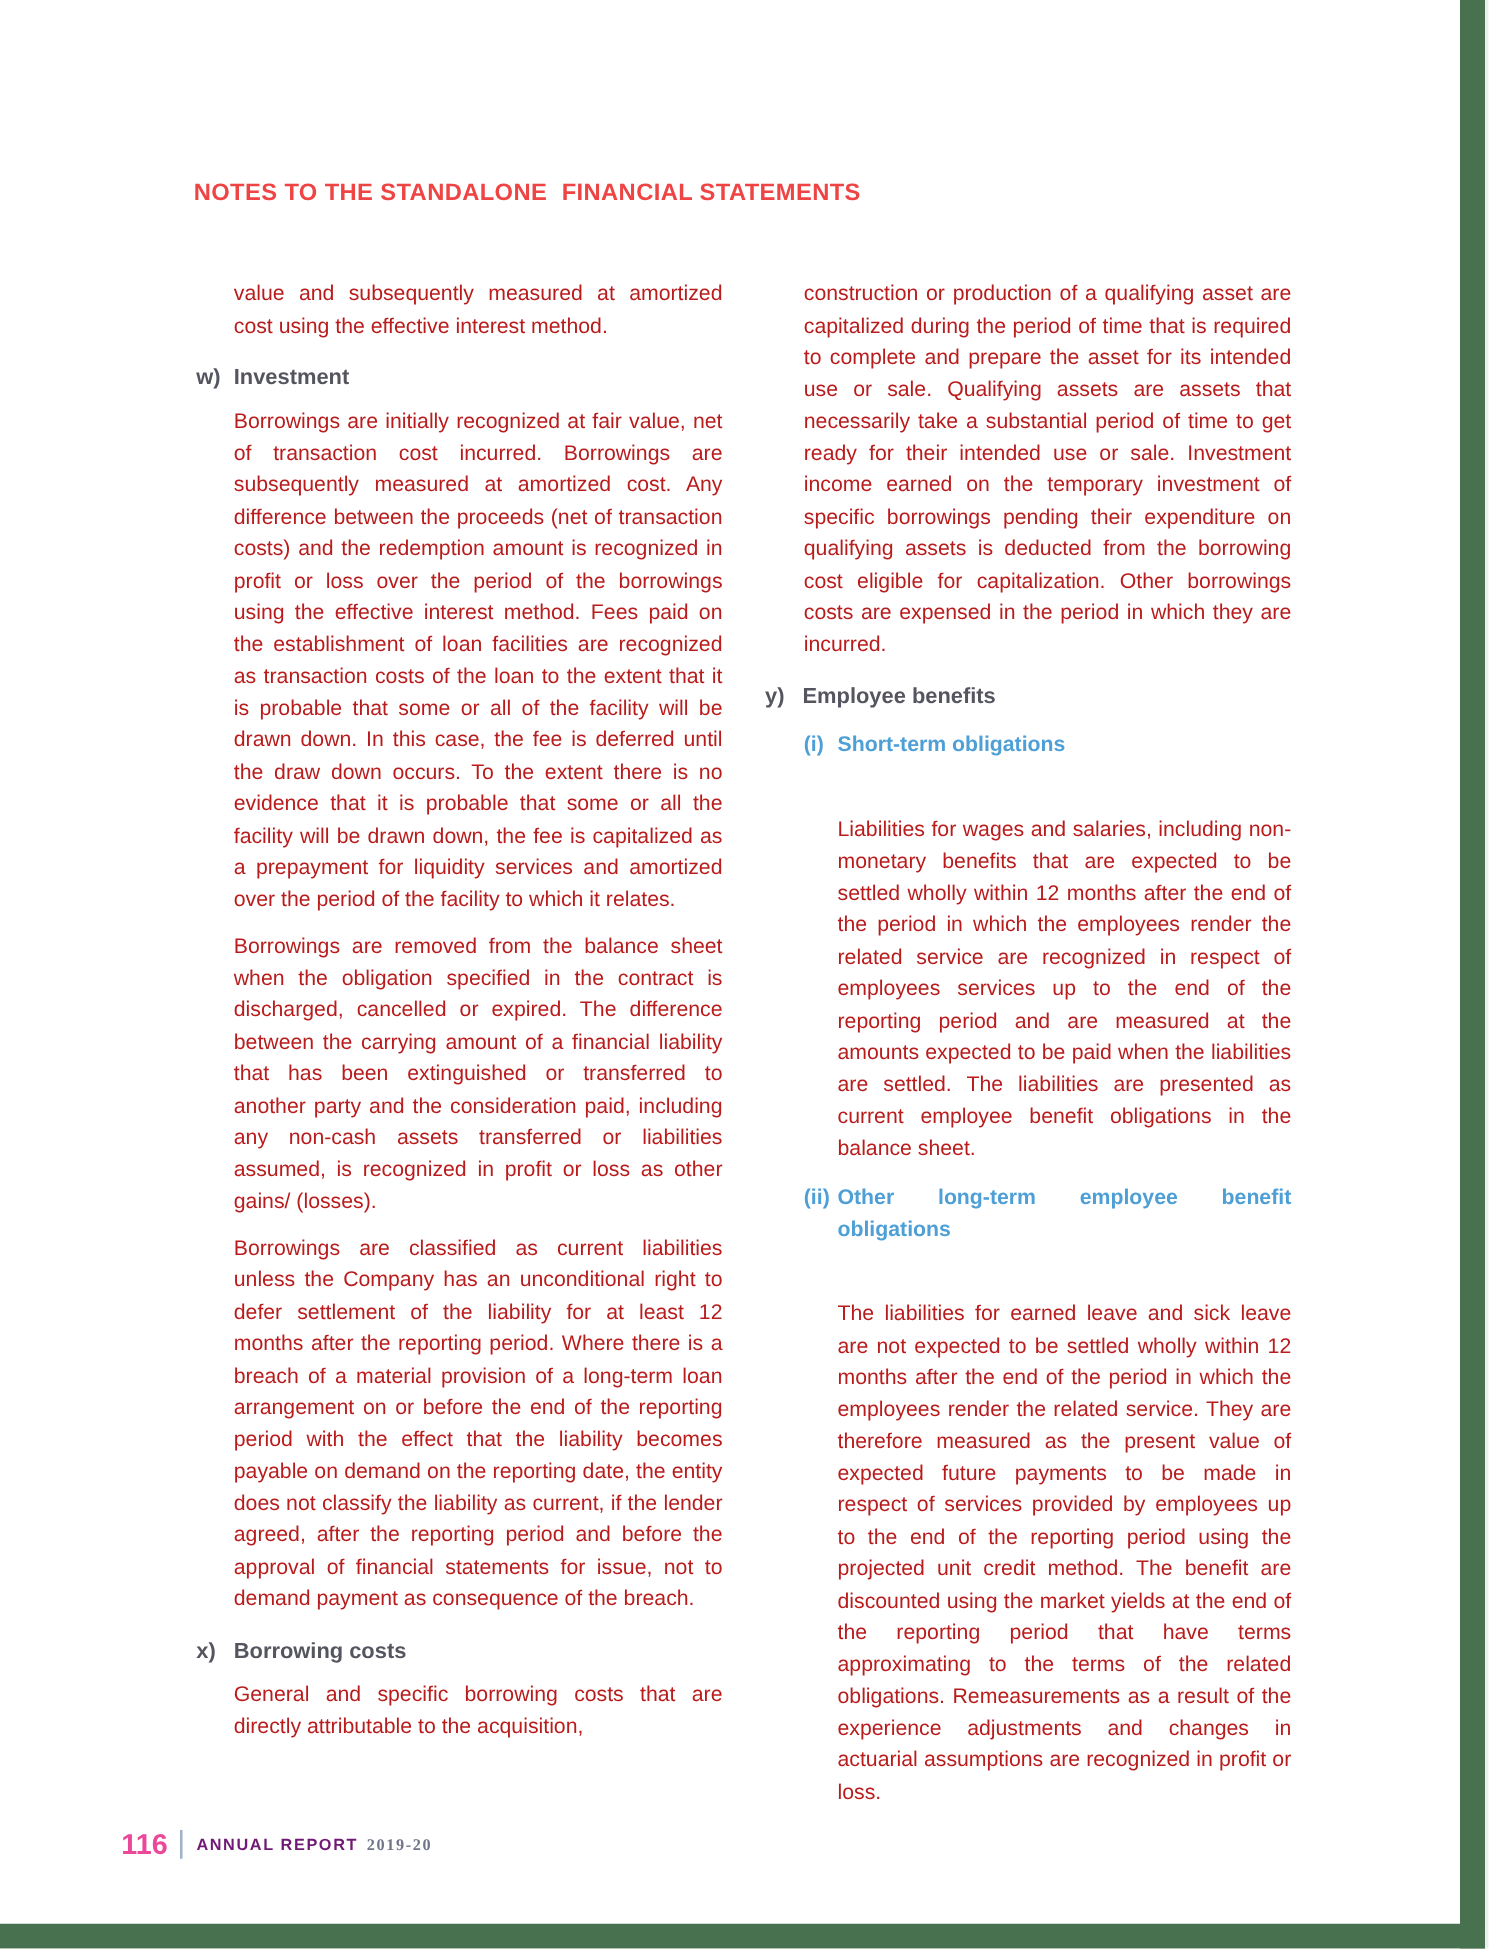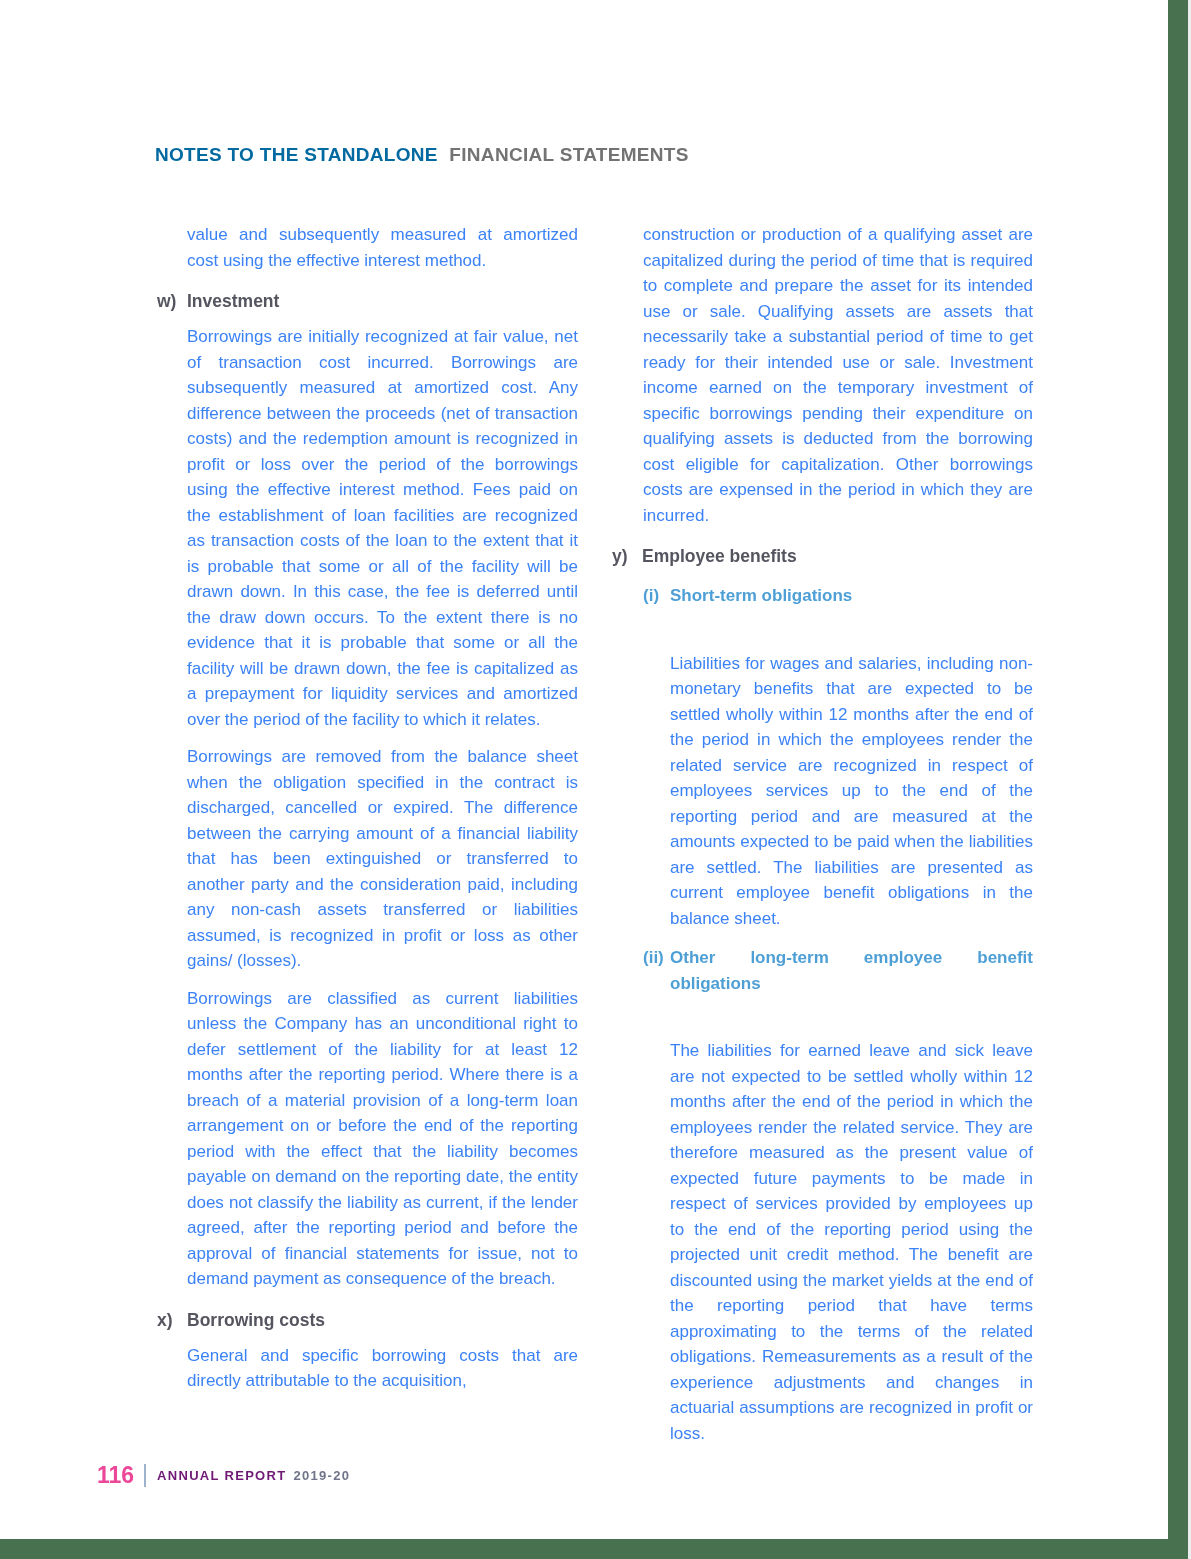--- a/index.html
+++ b/index.html
@@ -15,30 +15,30 @@
   .edge-right  { position:absolute; top:0; right:3px; width:20px; height:1559px; background:#47714f; }
   .edge-sliver { position:absolute; top:0; right:0; width:3px; height:1559px; background:#ededed; }
   .edge-bottom { position:absolute; left:0; bottom:0; right:3px; height:20px; background:#47714f; }
 
   
   .header {
     position:absolute; left:155px; top:144px;
     font-size:19px; font-weight:bold; letter-spacing:0.3px;
     white-space:nowrap;
   }
-  .header .accent { color:#0369a1; }
-  .header .rest   { color:#737373; margin-left:6px; }
+  .header .accent { color:#ef4444; }
+  .header .rest   { color:#ef4444; margin-left:6px; }
 
   
   .col { position:absolute; top:222px; width:421px; }
   .col-left  { left:157px; }
   .col-right { left:612px; }
 
   .para {
-    font-size:17px; line-height:25.5px; color:#3b82f6;
+    font-size:17px; line-height:25.5px; color:#b91c1c;
     text-align:justify; margin:0 0 12px 0;
   }
   .indent  { margin-left:30px; }
   .indent2 { margin-left:31px; }
 
   .sec-row { display:flex; margin:16px 0 10px 0; font-size:17.5px; line-height:25px;
              font-weight:bold; color:#54555f; }
   .sec-label { width:30px; flex:0 0 30px; }
 
   .sub-row { display:flex; margin:14px 0 9px 31px; font-size:17px; line-height:25.5px;
@@ -48,21 +48,21 @@
   .sub-para { margin-left:58px;margin-top:42px; }
 
   
   .footer {
     position:absolute; left:97px; top:1462px;
     display:flex; align-items:center;
   }
   .footer .pagenum { font-size:23px; font-weight:bold; color:#ec4899; }
   .footer .divider { width:2px; height:23px; background:#9db2cc; margin:0 11px 0 10px; }
   .footer .rlabel  { font-size:13px; font-weight:bold; letter-spacing:1.3px; color:#701a75; }
-  .footer .ryear   { font-size:13px; font-weight:bold; letter-spacing:1.3px; color:#6f7488; margin-left:7px; }
+  .footer .ryear   { font-size:13px; font-weight:bold; letter-spacing:1.3px; color:#6f7488; margin-left:7px;font-family:Liberation Serif, serif; }
 </style>
 </head>
 <body>
 
 <div class="page">
 
   <div class="edge-right"></div>
   <div class="edge-sliver"></div>
   <div class="edge-bottom"></div>
 

